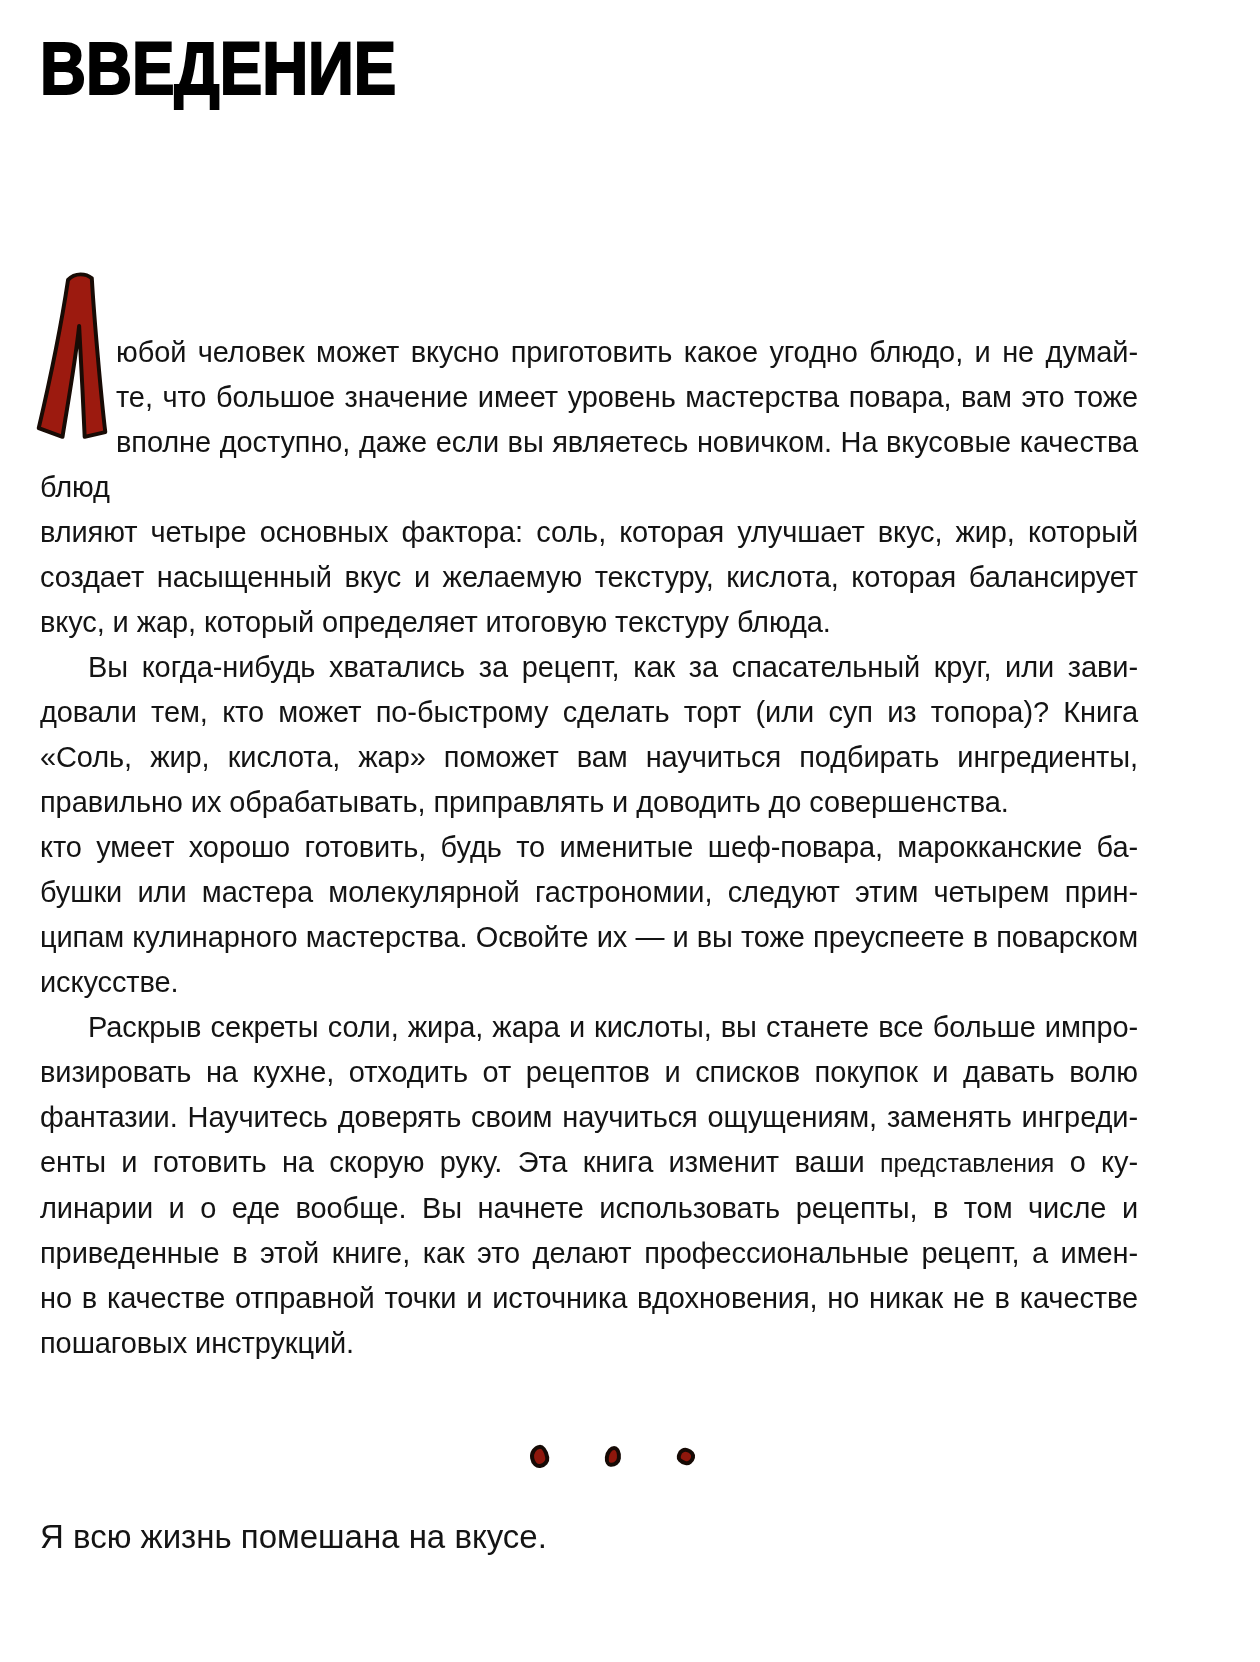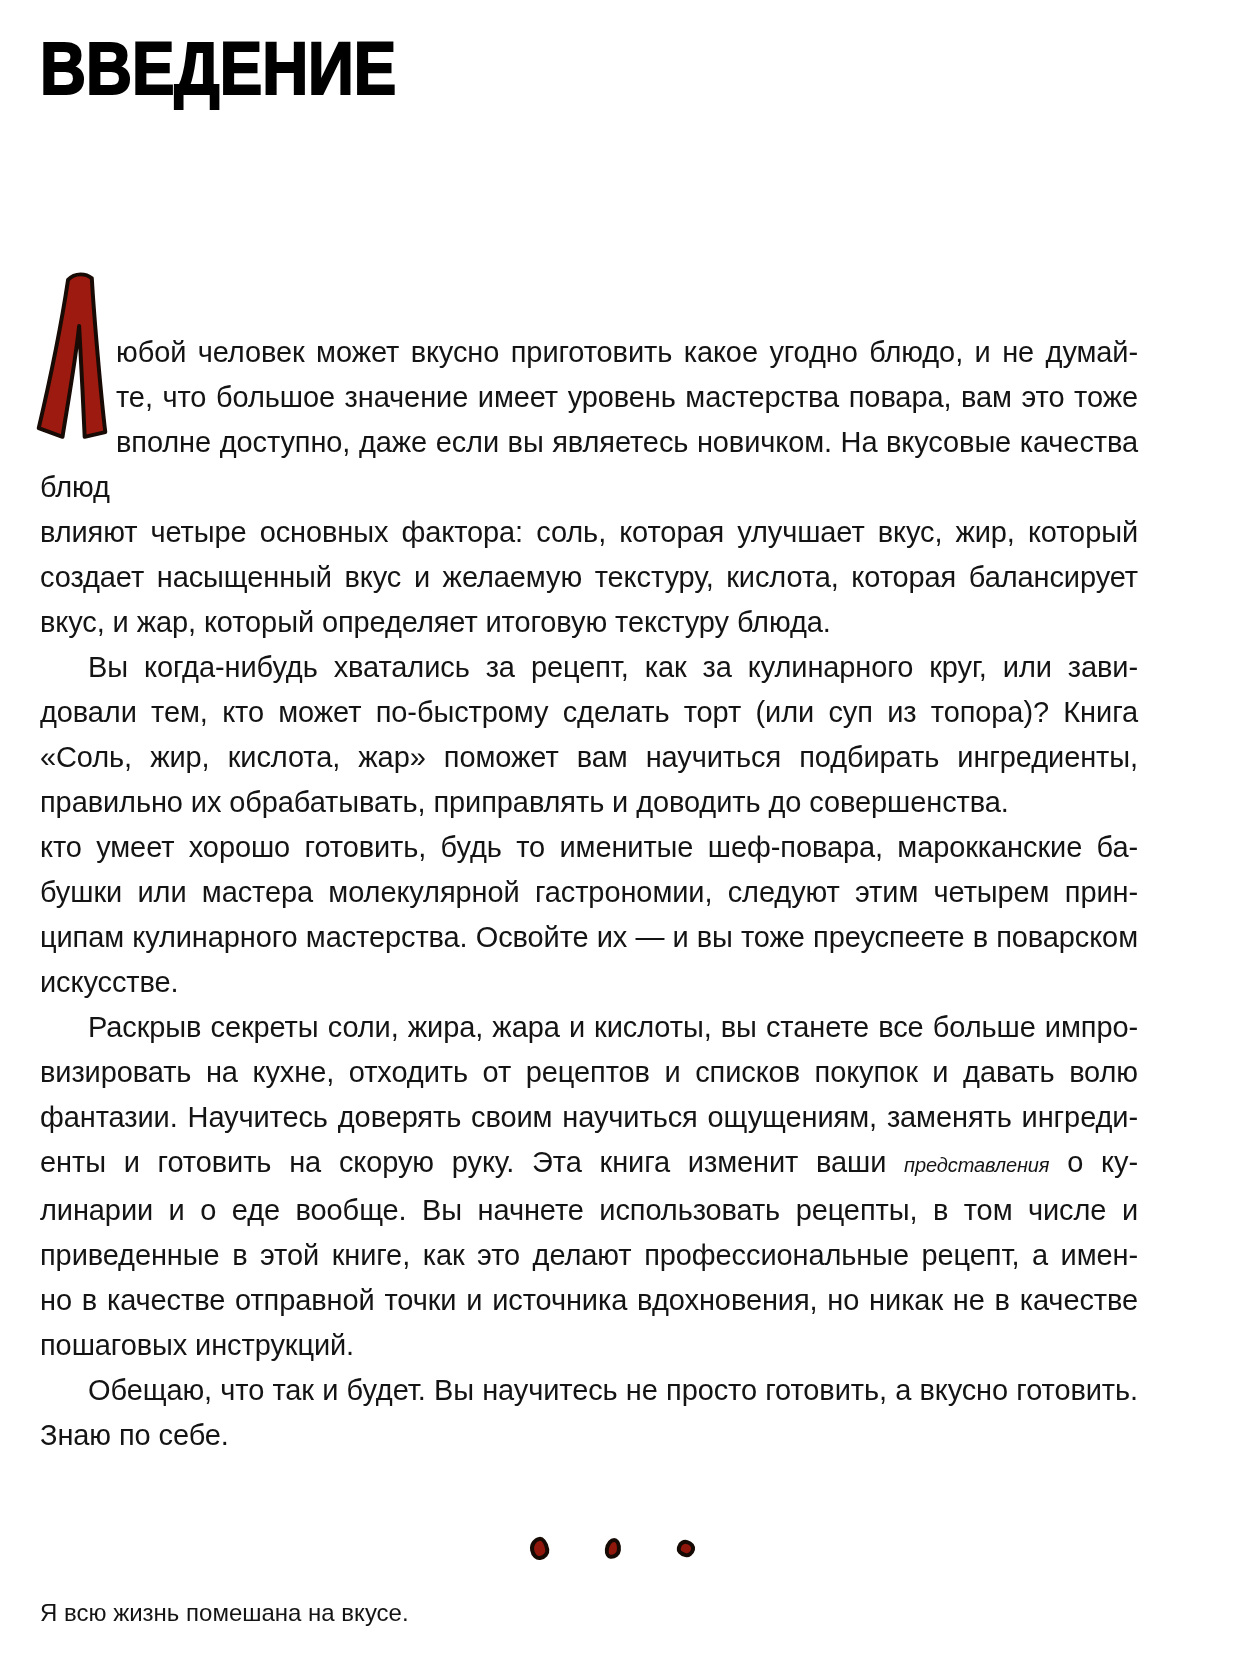--- a/index.html
+++ b/index.html
@@ -42,22 +42,21 @@
     text-align: justify;
     text-align-last: justify;
     text-justify: inter-word;
   }
   .line.short {
     text-align: left;
     text-align-last: left;
   }
   .line.indent { text-indent: 48px; }
   .emph {
-    font-style: italic;
-    font-size: 20px;
+    font-size: 25px;
   }
   
   .dropcap-float {
     float: left;
     width: 76px;
     height: 92px;
     position: relative;
   }
   .dropcap-svg {
     position: absolute;
@@ -91,22 +90,22 @@
     width: 16px; height: 21px;
     border-radius: 55% 45% 60% 40% / 58% 55% 45% 42%;
     transform: rotate(6deg);
   }
   .dot:nth-child(3) {
     width: 18px; height: 17px;
     border-radius: 50% 55% 45% 60% / 52% 48% 58% 42%;
     transform: rotate(14deg);
   }
   .closing {
-    margin-top: 30px;
-    font-size: 24px;
+    margin-top: 46px;
+    font-size: 33px;
     line-height: 45px;
   }
 </style>
 </head>
 <body>
 
 <div class="page">
 
   <h1 class="page-title">ВВЕДЕНИЕ</h1>
 
@@ -120,45 +119,41 @@
       </span>
       <div class="line">юбой человек может вкусно приготовить какое угодно блюдо, и не думай-</div>
       <div class="line">те, что большое значение имеет уровень мастерства повара, вам это тоже</div>
       <div class="line">вполне доступно, даже если вы являетесь новичком. На вкусовые качества блюд</div>
       <div class="line">влияют четыре основных фактора: соль, которая улучшает вкус, жир, который</div>
       <div class="line">создает насыщенный вкус и желаемую текстуру, кислота, которая балансирует</div>
       <div class="line short">вкус, и жар, который определяет итоговую текстуру блюда.</div>
     </div>
 
     <div class="paragraph">
-      <div class="line indent">Вы когда-нибудь хватались за рецепт, как за кулинарного круг, или зави-</div>
+      <div class="line indent">Вы когда-нибудь хватались за рецепт, как за спасательный круг, или зави-</div>
       <div class="line">довали тем, кто может по-быстрому сделать торт (или суп из топора)? Книга</div>
       <div class="line">«Соль, жир, кислота, жар» поможет вам научиться подбирать ингредиенты,</div>
       <div class="line short">правильно их обрабатывать, приправлять и доводить до совершенства.</div>
       <div class="line">кто умеет хорошо готовить, будь то именитые шеф-повара, марокканские ба-</div>
       <div class="line">бушки или мастера молекулярной гастрономии, следуют этим четырем прин-</div>
       <div class="line">ципам кулинарного мастерства. Освойте их — и вы тоже преуспеете в поварском</div>
       <div class="line short">искусстве.</div>
     </div>
 
     <div class="paragraph">
       <div class="line indent">Раскрыв секреты соли, жира, жара и кислоты, вы станете все больше импро-</div>
       <div class="line">визировать на кухне, отходить от рецептов и списков покупок и давать волю</div>
       <div class="line">фантазии. Научитесь доверять своим научиться ощущениям, заменять ингреди-</div>
       <div class="line"><span>енты и готовить на скорую руку. Эта книга изменит ваши </span><span class="emph">представления</span><span> о ку-</span></div>
       <div class="line">линарии и о еде вообще. Вы начнете использовать рецепты, в том числе и</div>
       <div class="line">приведенные в этой книге, как это делают профессиональные рецепт, а имен-</div>
       <div class="line">но в качестве отправной точки и источника вдохновения, но никак не в качестве</div>
       <div class="line short">пошаговых инструкций.</div>
     </div>
 
-    <div class="paragraph">
-      <div class="line indent">Обещаю, что так и будет. Вы научитесь не просто готовить, а вкусно готовить.</div>
-      <div class="line short">Знаю по себе.</div>
-    </div>
 
   </div>
 
   <div class="separator">
     <span class="dot"></span>
     <span class="dot"></span>
     <span class="dot"></span>
   </div>
 
   <div class="closing line short">Я всю жизнь помешана на вкусе.</div>

